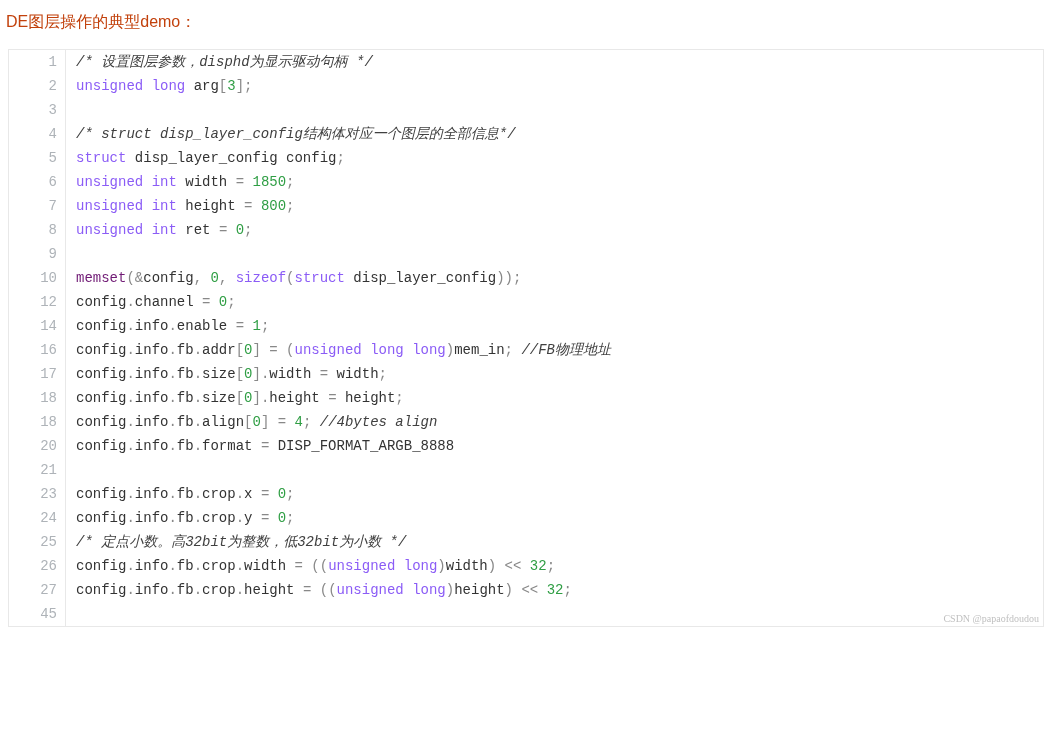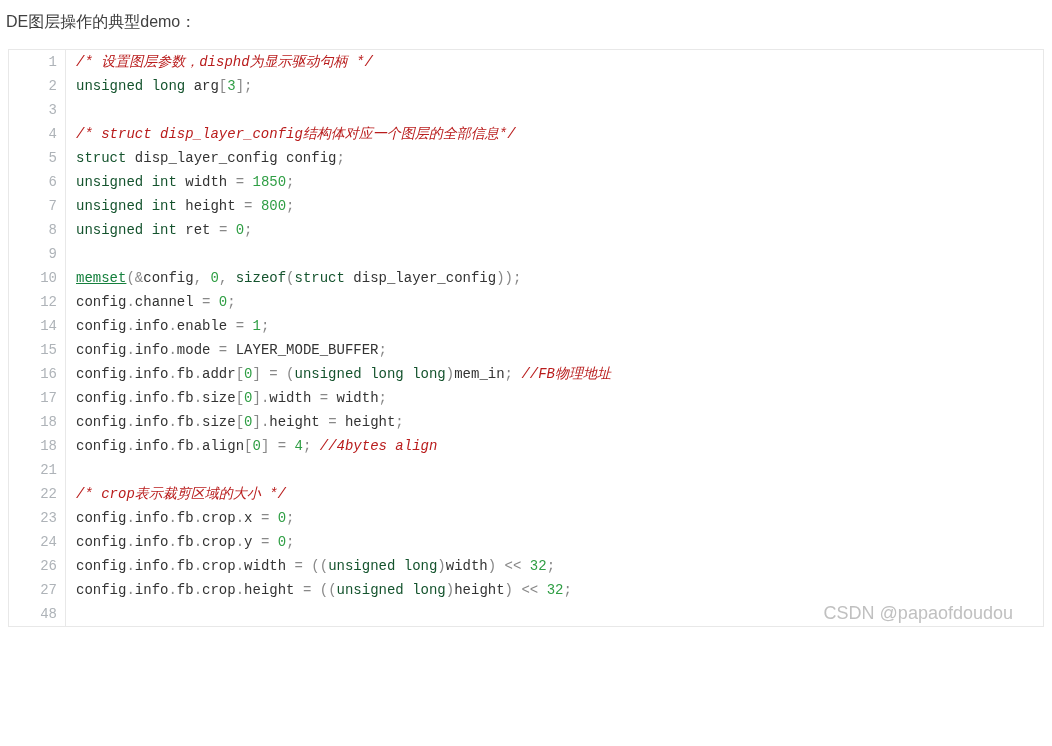--- a/index.html
+++ b/index.html
@@ -7,21 +7,21 @@
     padding: 0;
     background: #ffffff;
     font-family: "Helvetica Neue", Arial, "PingFang SC", "Microsoft YaHei", sans-serif;
     font-size: 14px;
     color: #333;
     width: 1052px;
   }
   .page-title {
     padding: 12px 6px 8px 6px;
     font-size: 16px;
-    color: #404040;
+    color: #c2410c;
   }
   .code-card {
     margin: 8px 8px 0 8px;
     border: 1px solid #e8e8e8;
     border-top: 1px solid #e8e8e8;
     background: #fff;
     position: relative;
   }
   .code-table {
     border-collapse: collapse;
@@ -40,33 +40,33 @@
     border-right: 1px solid #e8e8e8;
     background: #fff;
   }
   td.code {
     padding: 0 0 0 10px;
     white-space: pre;
     vertical-align: top;
     color: #333;
   }
   
-  .tok-comment  { color: #b91c1c; font-style: italic; }
-  .tok-keyword  { color: #14532d; } 
+  .tok-comment  { color: #404040; font-style: italic; }
+  .tok-keyword  { color: #8b5cf6; } 
   .tok-ident    { color: #333333; }
   .tok-number   { color: #2f9e44; }
   .tok-punct    { color: #888888; }
-  .tok-call     { color: #15803d; text-decoration: underline; } 
+  .tok-call     { color: #701a75; } 
   .watermark {
     position: absolute;
-    right: 30px;
+    right: 4px;
     bottom: 2px;
     color: #c0c0c0;
-    font-size: 18px;
-    font-family: Liberation Sans, sans-serif;
+    font-size: 10px;
+    font-family: Liberation Serif, serif;
     letter-spacing: 0;
   }
 </style>
 </head>
 <body>
 
 <div class="page-title">DE图层操作的典型demo：</div>
 
 <div class="code-card">
   <table class="code-table">
@@ -113,63 +113,63 @@
         </tr>
         <tr>
           <td class="lnum">12</td>
           <td class="code"><span class="tok-ident">config</span><span class="tok-punct">.</span><span class="tok-ident">channel</span> <span class="tok-punct">=</span> <span class="tok-number">0</span><span class="tok-punct">;</span></td>
         </tr>
         <tr>
           <td class="lnum">14</td>
           <td class="code"><span class="tok-ident">config</span><span class="tok-punct">.</span><span class="tok-ident">info</span><span class="tok-punct">.</span><span class="tok-ident">enable</span> <span class="tok-punct">=</span> <span class="tok-number">1</span><span class="tok-punct">;</span></td>
         </tr>
         <tr>
-          <td class="lnum">15</td>
-          <td class="code"><span class="tok-ident">config</span><span class="tok-punct">.</span><span class="tok-ident">info</span><span class="tok-punct">.</span><span class="tok-ident">mode</span> <span class="tok-punct">=</span> <span class="tok-ident">LAYER_MODE_BUFFER</span><span class="tok-punct">;</span></td>
-        </tr>
-        <tr>
           <td class="lnum">16</td>
           <td class="code"><span class="tok-ident">config</span><span class="tok-punct">.</span><span class="tok-ident">info</span><span class="tok-punct">.</span><span class="tok-ident">fb</span><span class="tok-punct">.</span><span class="tok-ident">addr</span><span class="tok-punct">[</span><span class="tok-number">0</span><span class="tok-punct">]</span> <span class="tok-punct">=</span> <span class="tok-punct">(</span><span class="tok-keyword">unsigned</span> <span class="tok-keyword">long</span> <span class="tok-keyword">long</span><span class="tok-punct">)</span><span class="tok-ident">mem_in</span><span class="tok-punct">;</span> <span class="tok-comment">//FB物理地址</span></td>
         </tr>
         <tr>
           <td class="lnum">17</td>
           <td class="code"><span class="tok-ident">config</span><span class="tok-punct">.</span><span class="tok-ident">info</span><span class="tok-punct">.</span><span class="tok-ident">fb</span><span class="tok-punct">.</span><span class="tok-ident">size</span><span class="tok-punct">[</span><span class="tok-number">0</span><span class="tok-punct">]</span><span class="tok-punct">.</span><span class="tok-ident">width</span> <span class="tok-punct">=</span> <span class="tok-ident">width</span><span class="tok-punct">;</span></td>
         </tr>
         <tr>
           <td class="lnum">18</td>
           <td class="code"><span class="tok-ident">config</span><span class="tok-punct">.</span><span class="tok-ident">info</span><span class="tok-punct">.</span><span class="tok-ident">fb</span><span class="tok-punct">.</span><span class="tok-ident">size</span><span class="tok-punct">[</span><span class="tok-number">0</span><span class="tok-punct">]</span><span class="tok-punct">.</span><span class="tok-ident">height</span> <span class="tok-punct">=</span> <span class="tok-ident">height</span><span class="tok-punct">;</span></td>
         </tr>
         <tr>
           <td class="lnum">18</td>
           <td class="code"><span class="tok-ident">config</span><span class="tok-punct">.</span><span class="tok-ident">info</span><span class="tok-punct">.</span><span class="tok-ident">fb</span><span class="tok-punct">.</span><span class="tok-ident">align</span><span class="tok-punct">[</span><span class="tok-number">0</span><span class="tok-punct">]</span> <span class="tok-punct">=</span> <span class="tok-number">4</span><span class="tok-punct">;</span> <span class="tok-comment">//4bytes align</span></td>
         </tr>
         <tr>
+          <td class="lnum">20</td>
+          <td class="code"><span class="tok-ident">config</span><span class="tok-punct">.</span><span class="tok-ident">info</span><span class="tok-punct">.</span><span class="tok-ident">fb</span><span class="tok-punct">.</span><span class="tok-ident">format</span> <span class="tok-punct">=</span> <span class="tok-ident">DISP_FORMAT_ARGB_8888</span></td>
+        </tr>
+        <tr>
           <td class="lnum">21</td>
           <td class="code">&nbsp;</td>
-        </tr>
-        <tr>
-          <td class="lnum">22</td>
-          <td class="code"><span class="tok-comment">/* crop表示裁剪区域的大小 */</span></td>
         </tr>
         <tr>
           <td class="lnum">23</td>
           <td class="code"><span class="tok-ident">config</span><span class="tok-punct">.</span><span class="tok-ident">info</span><span class="tok-punct">.</span><span class="tok-ident">fb</span><span class="tok-punct">.</span><span class="tok-ident">crop</span><span class="tok-punct">.</span><span class="tok-ident">x</span> <span class="tok-punct">=</span> <span class="tok-number">0</span><span class="tok-punct">;</span></td>
         </tr>
         <tr>
           <td class="lnum">24</td>
           <td class="code"><span class="tok-ident">config</span><span class="tok-punct">.</span><span class="tok-ident">info</span><span class="tok-punct">.</span><span class="tok-ident">fb</span><span class="tok-punct">.</span><span class="tok-ident">crop</span><span class="tok-punct">.</span><span class="tok-ident">y</span> <span class="tok-punct">=</span> <span class="tok-number">0</span><span class="tok-punct">;</span></td>
         </tr>
         <tr>
+          <td class="lnum">25</td>
+          <td class="code"><span class="tok-comment">/* 定点小数。高32bit为整数，低32bit为小数 */</span></td>
+        </tr>
+        <tr>
           <td class="lnum">26</td>
           <td class="code"><span class="tok-ident">config</span><span class="tok-punct">.</span><span class="tok-ident">info</span><span class="tok-punct">.</span><span class="tok-ident">fb</span><span class="tok-punct">.</span><span class="tok-ident">crop</span><span class="tok-punct">.</span><span class="tok-ident">width</span> <span class="tok-punct">=</span> <span class="tok-punct">(</span><span class="tok-punct">(</span><span class="tok-keyword">unsigned</span> <span class="tok-keyword">long</span><span class="tok-punct">)</span><span class="tok-ident">width</span><span class="tok-punct">)</span> <span class="tok-punct">&lt;&lt;</span> <span class="tok-number">32</span><span class="tok-punct">;</span></td>
         </tr>
         <tr>
           <td class="lnum">27</td>
           <td class="code"><span class="tok-ident">config</span><span class="tok-punct">.</span><span class="tok-ident">info</span><span class="tok-punct">.</span><span class="tok-ident">fb</span><span class="tok-punct">.</span><span class="tok-ident">crop</span><span class="tok-punct">.</span><span class="tok-ident">height</span> <span class="tok-punct">=</span> <span class="tok-punct">(</span><span class="tok-punct">(</span><span class="tok-keyword">unsigned</span> <span class="tok-keyword">long</span><span class="tok-punct">)</span><span class="tok-ident">height</span><span class="tok-punct">)</span> <span class="tok-punct">&lt;&lt;</span> <span class="tok-number">32</span><span class="tok-punct">;</span></td>
         </tr>
         <tr>
-          <td class="lnum">48</td>
+          <td class="lnum">45</td>
           <td class="code">&nbsp;</td>
         </tr>
       </tbody>
     </table>
   <div class="watermark">CSDN @papaofdoudou</div>
 </div>
 
 </body></html>

